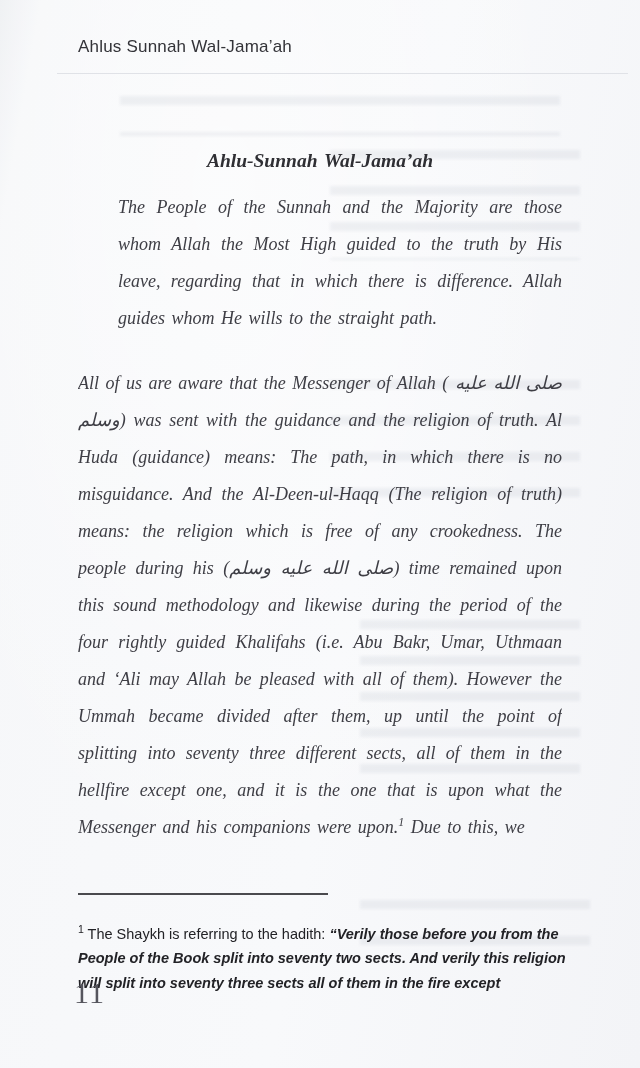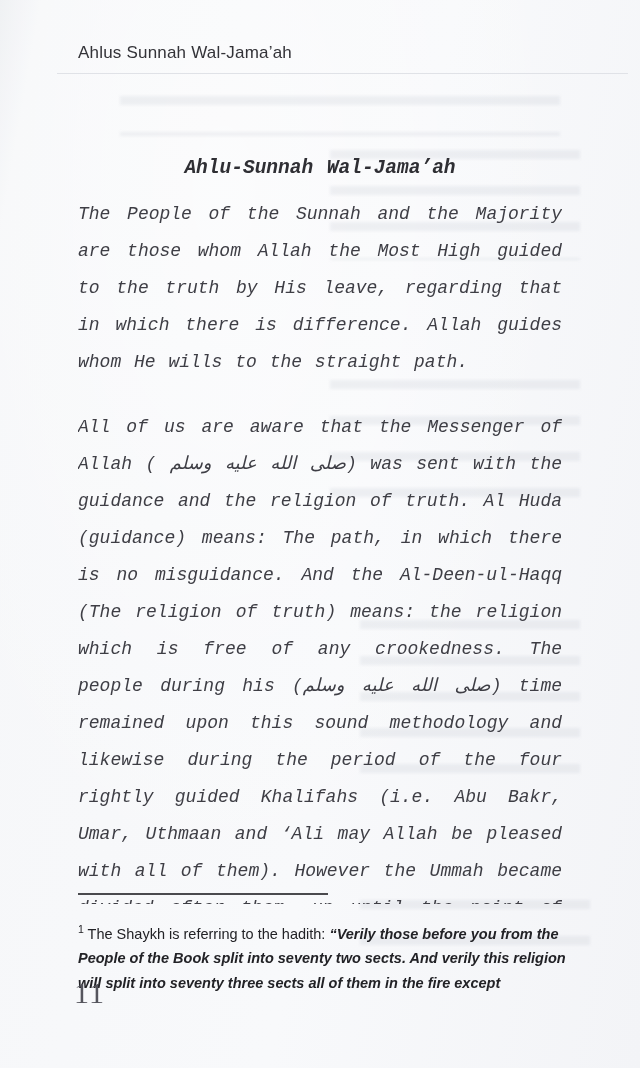--- a/index.html
+++ b/index.html
@@ -29,39 +29,38 @@
     pointer-events: none;
   }
   .g1 { top: 96px;  left: 120px; width: 440px; height: 40px; }
   .g2 { top: 150px; left: 330px; width: 250px; height: 110px; }
   .g3 { top: 380px; left: 330px; width: 250px; height: 140px; }
   .g4 { top: 620px; left: 360px; width: 220px; height: 170px; }
   .g5 { top: 900px; left: 360px; width: 230px; height: 60px; }
 
   .running-head {
     position: absolute;
-    top: 43px; left: 78px;
+    top: 37px; left: 78px;
     font-family: "Liberation Sans", sans-serif;
     font-size: 17px;
     letter-spacing: 0.2px;
     color: #333338;
   }
   .head-rule {
     position: absolute;
     top: 73px; left: 57px; right: 12px;
     height: 1px;
     background: #e0e2e7;
   }
 
   .content {
     position: absolute;
-    top: 146px; left: 78px;
+    top: 139px; left: 78px;
     width: 484px; height: 758px;
     overflow: hidden;
-    font-family: Liberation Mono, monospace;
   }
   .title {
     text-align: center;
     font-weight: bold;
     font-style: italic;
     font-size: 19.5px;
     line-height: 28px;
     color: #2f2f34;
     word-spacing: 2px;
   }
@@ -69,21 +68,21 @@
   .title-2 { margin-top: 20px; }
 
   .body-para {
     font-style: italic;
     font-size: 18px;
     line-height: 37px;
     text-align: justify;
     word-spacing: 2px;
     color: #3e3e45;
   }
-  .para-1 { margin-top: 14px; }
+  .para-1 { margin-top: 14px; margin-left: 40px; }
   .para-2 { margin-top: 28px; }
   .fn-ref {
     font-size: 12px;
     line-height: 0;
     vertical-align: super;
   }
 
   .footnote-block {
     position: absolute;
     top: 893px; left: 78px;

